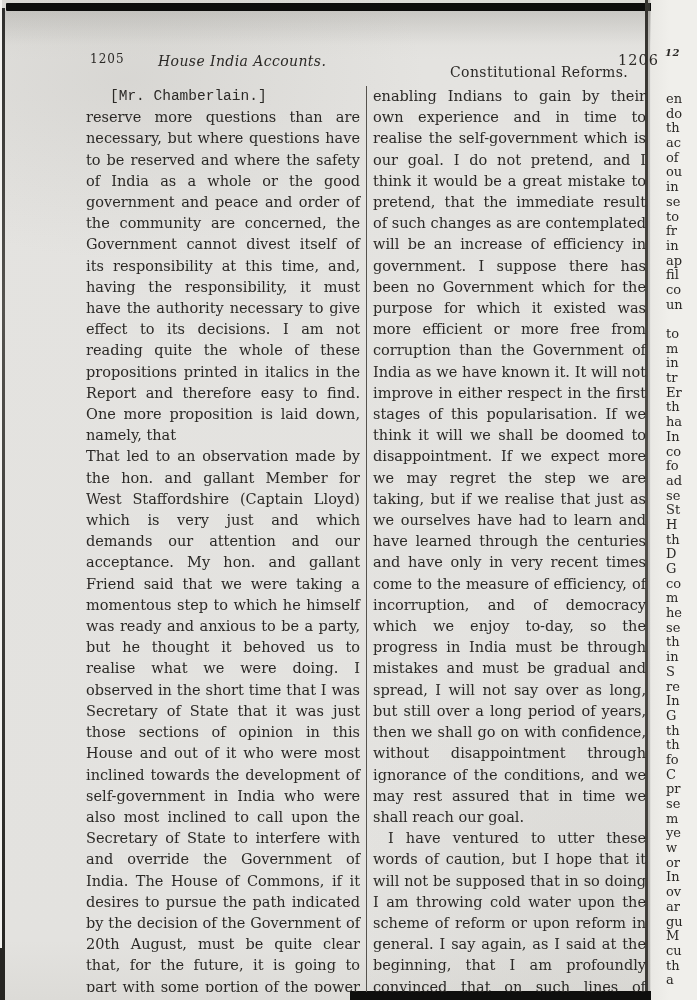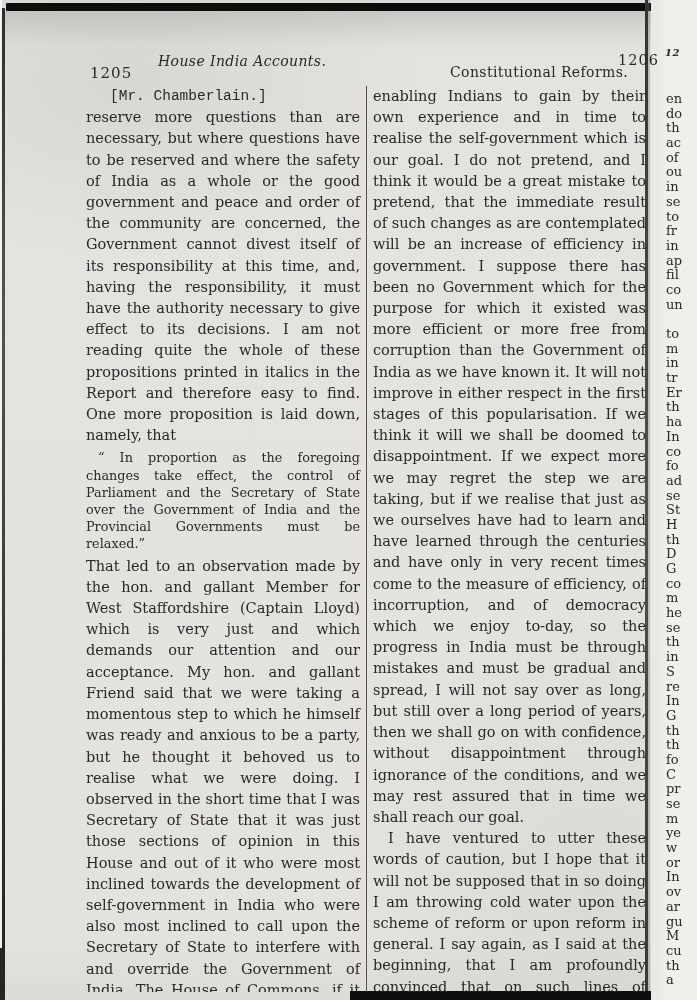--- a/index.html
+++ b/index.html
@@ -29,21 +29,21 @@
 
   
   #next-page{position:absolute;left:651px;top:0;width:46px;height:1000px;overflow:hidden;
     background:linear-gradient(90deg,#e9e8e4,#f0efeb 40%);}
   #next-page .pageno{position:absolute;left:14px;top:47px;font-size:10px;font-weight:bold;letter-spacing:.5px;font-style:italic;}
   #frag-list{position:absolute;left:15px;top:92px;width:40px;}
   .frag-line{height:14.7px;line-height:14.7px;font-size:13px;white-space:nowrap;}
 
   
   #header{position:absolute;left:86px;top:52px;width:560px;height:20px;white-space:nowrap;}
-  #header .num-left{position:absolute;left:4px;top:12px;font-size:15px;letter-spacing:1px;}
+  #header .num-left{position:absolute;left:4px;top:0;font-size:12px;letter-spacing:1px;}
   #header .run-left{position:absolute;left:72px;top:1px;font-size:14px;font-style:italic;letter-spacing:.4px;}
   #header .center{position:absolute;left:206px;top:0;font-size:14.5px;letter-spacing:1.2px;}
   #header .run-right{position:absolute;left:364px;top:12px;font-size:14px;letter-spacing:.4px;}
   #header .num-right{position:absolute;left:532px;top:0;font-size:14.5px;letter-spacing:1px;text-align:center;}
 
   
   #columns{position:absolute;left:86px;top:86px;width:560px;height:906px;display:flex;overflow:hidden;}
   .col{width:274px;font-size:14.5px;line-height:21.2px;text-align:justify;text-justify:inter-word;}
   .col-left{margin-right:6px;}
   .col-divider{width:1px;background:#55524d;}
@@ -139,21 +139,20 @@
     <span class="num-left">1205</span>
     <span class="run-left">House India Accounts.</span>
     <span class="run-right">Constitutional Reforms.</span>
     <span class="num-right">1206</span>
   </div>
 
   <div id="columns">
     <div class="col col-left">
       <div class="speaker">[Mr. Chamberlain.]</div>
       <p class="body-para">reserve more questions than are necessary, but where questions have to be reserved and where the safety of India as a whole or the good government and peace and order of the community are concerned, the Government cannot divest itself of its responsibility at this time, and, having the responsibility, it must have the authority necessary to give effect to its decisions. I am not reading quite the whole of these propositions printed in italics in the Report and therefore easy to find. One more proposition is laid down, namely, that</p>
-      <p class="quote">“ In proportion as the foregoing changes take effect, the control of Parliament and the Secretary of State over the Government of India and the Provincial Governments must be relaxed.”</p>
       <p class="body-para">That led to an observation made by the hon. and gallant Member for West Staffordshire (Captain Lloyd) which is very just and which demands our attention and our acceptance. My hon. and gallant Friend said that we were taking a momentous step to which he himself was ready and anxious to be a party, but he thought it behoved us to realise what we were doing. I observed in the short time that I was Secretary of State that it was just those sections of opinion in this House and out of it who were most inclined towards the development of self-government in India who were also most inclined to call upon the Secretary of State to interfere with and override the Government of India. The House of Commons, if it desires to pursue the path indicated by the decision of the Government of 20th August, must be quite clear that, for the future, it is going to part with some portion of the power which it has hitherto exercised in India. We shall have to abandon, to use the words of my hon. and gallant Friend, some of the claims, economic and other, which we have hitherto asserted in dealing with India. Just as we invite the officials of India to surrender powers which they have hitherto exercised under the guidance of the Secretary of State, and just as we call upon them to employ methods of pursuasion where hitherto they have been able to employ methods of command, so we ourselves shall have to be prepared to give up something of our authority, to see things done which we do not like done, and to see mistakes made which under the present form of government could and would be prevented, for the sake of</p>
     </div>
     <div class="col-divider"></div>
     <div class="col col-right">
       <p class="body-para">enabling Indians to gain by their own experience and in time to realise the self-government which is our goal.  I do not pretend, and I think it would be a great mistake to pretend, that the immediate result of such changes as are contemplated will be an increase of efficiency in government.  I suppose there has been no Government which for the purpose for which it existed was more efficient or more free from corruption than the Government of India as we have known it.  It will not improve in either respect in the first stages of this popularisation. If we think it will we shall be doomed to disappointment.  If we expect more we may regret the step we are taking, but if we realise that just as we ourselves have had to learn and have learned through the centuries and have only in very recent times come to the measure of efficiency, of incorruption, and of democracy which we enjoy to-day, so the progress in India must be through mistakes and must be gradual and spread, I will not say over as long, but still over a long period of years, then we shall go on with confidence, without disappointment through ignorance of the conditions, and we may rest assured that in time we shall reach our goal.</p>
       <p class="body-para indent">I have ventured to utter these words of caution, but I hope that it will not be supposed that in so doing I am throwing cold water upon the scheme of reform or upon reform in general.  I say again, as I said at the beginning, that I am profoundly convinced that on such lines of progress and on them alone lie safety for us.  It is true that only a small proportion of the vast population of India take any active interest at the present time in political reform, but the numbers who do so, though small in proportion to the whole, are considerable.  We have planted those ideas in their minds, and their whole association with us encourages them. Though small to-day, they are still a rapidly growing number, and though underneath that surface current, for perhaps it is little more than that, there lie great depths hitherto undisturbed by any of these political aspirations, yet the influence and the effect of the moving current on the top penetrate more deeply every year, and some of those who left India twenty or thirty years ago or even less would be surprised if they went back to find what new ideas are discussed in village circles, what thoughts are penetrating into places where comparatively a few years ago no political idea ever</p>
     </div>
   </div>
 
 </div>

